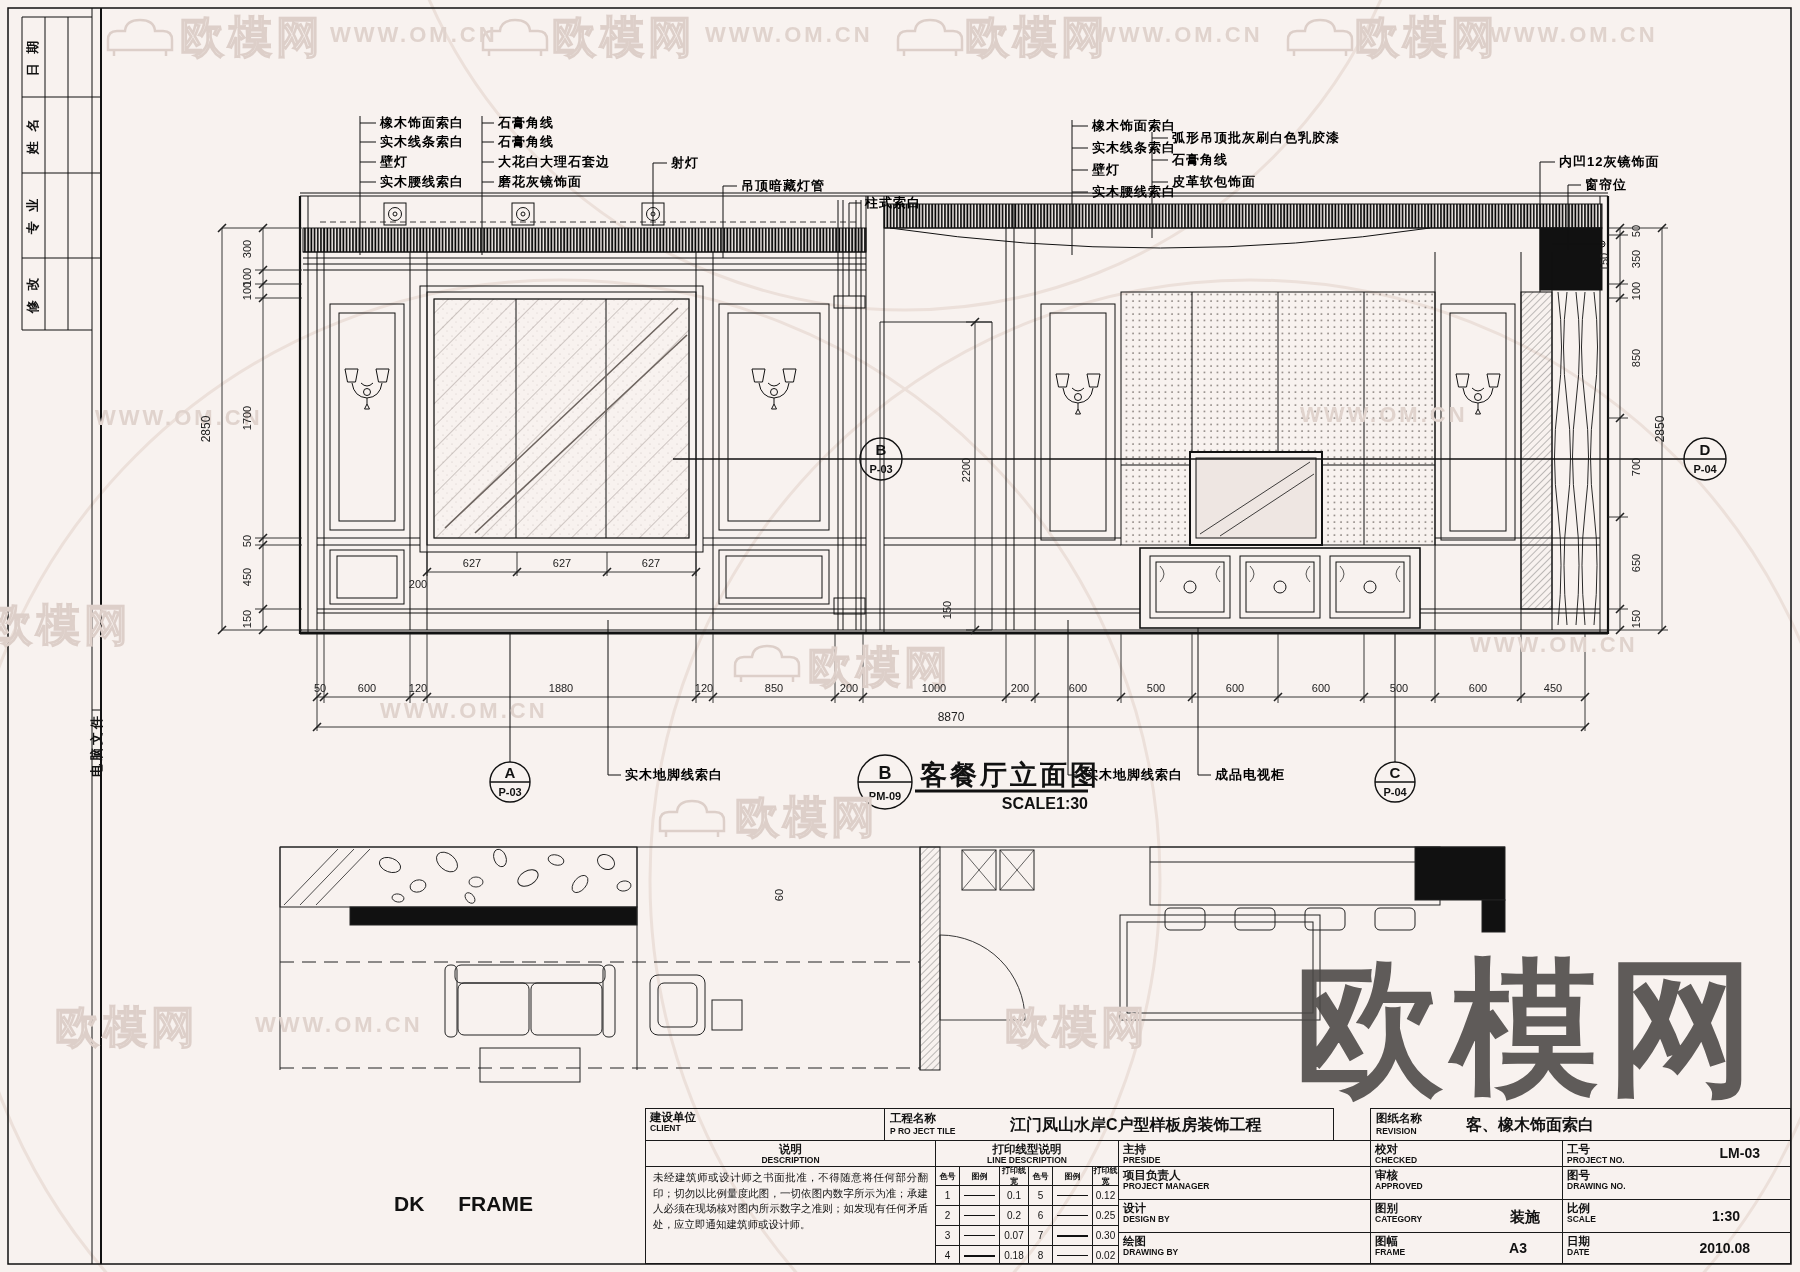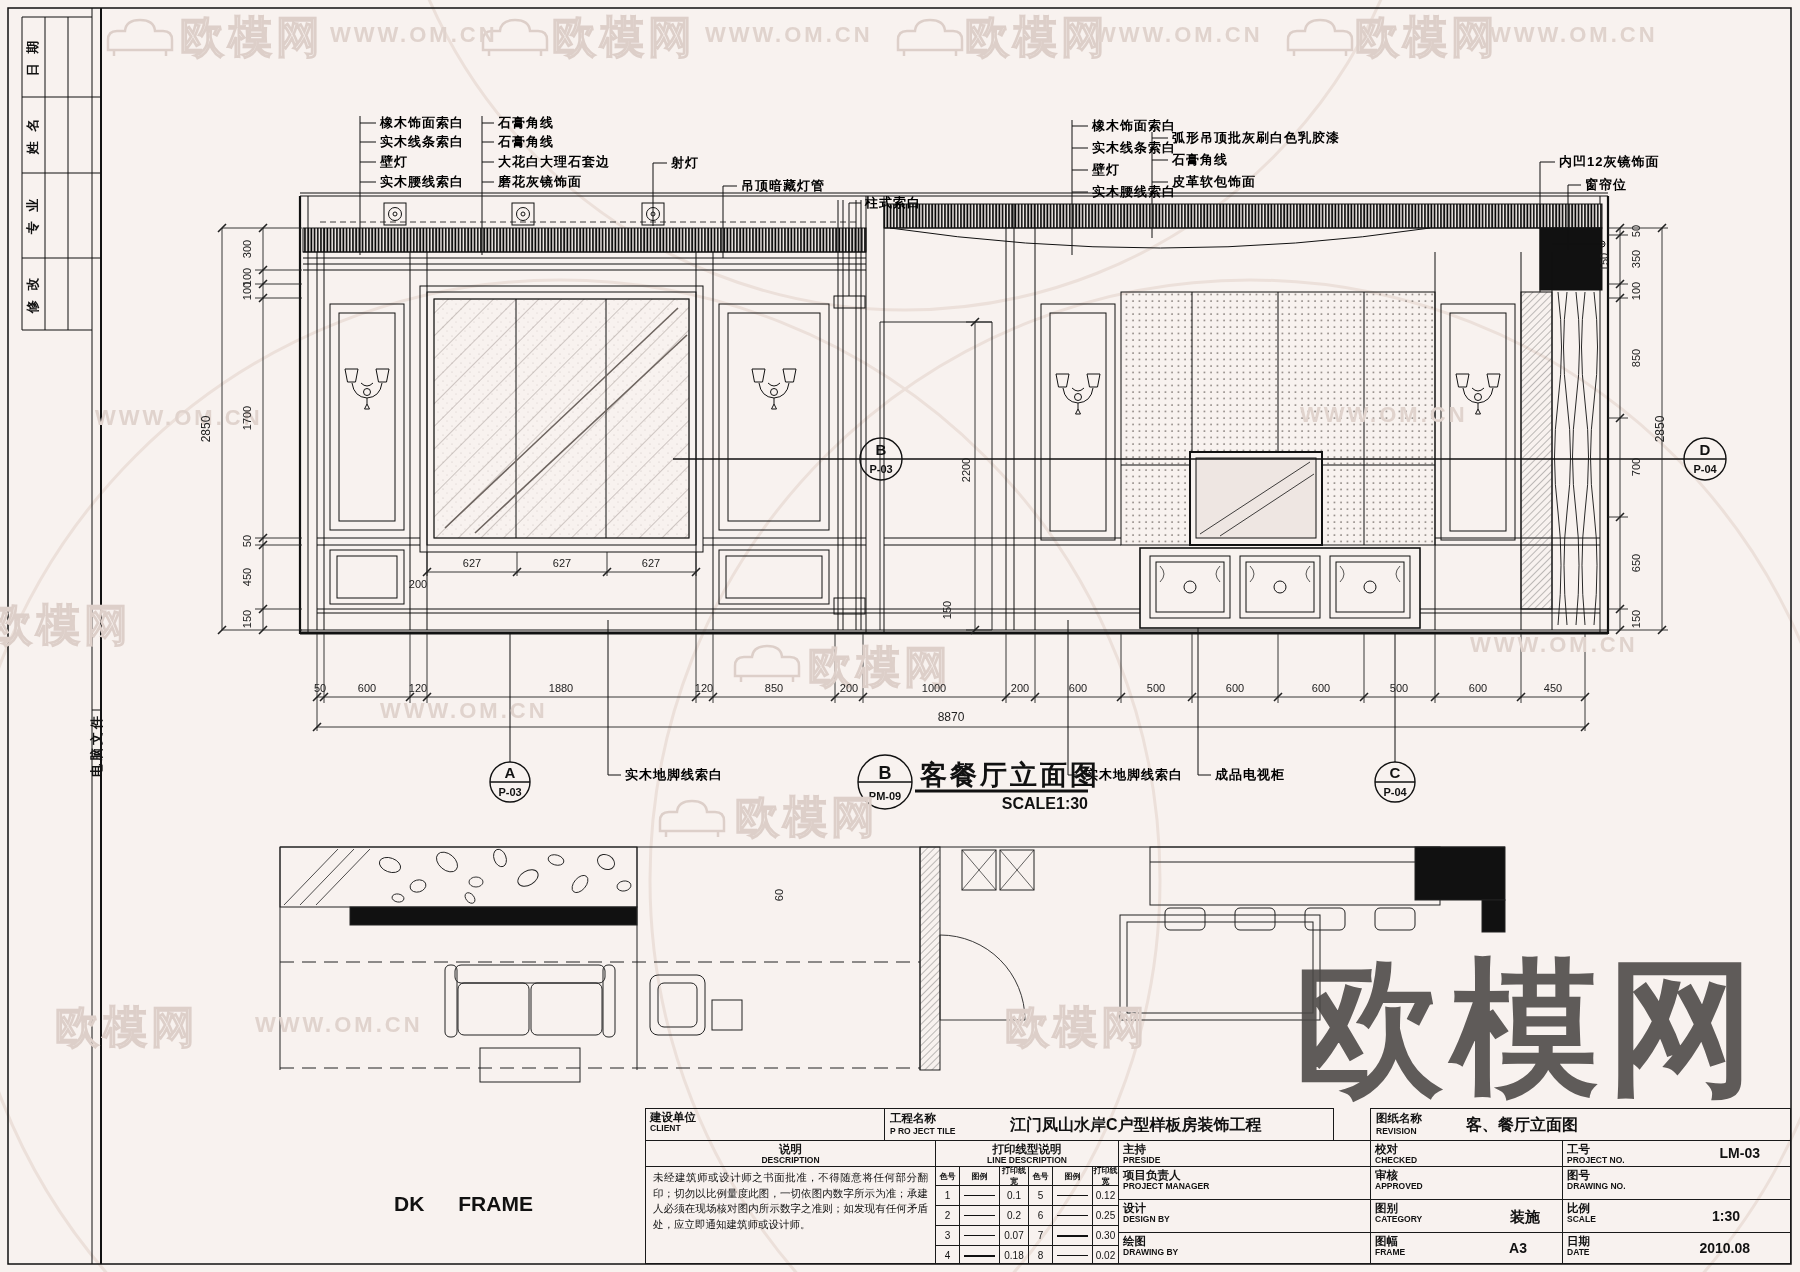--- a/index.html
+++ b/index.html
@@ -447,21 +447,21 @@
     <div class="te">CLIENT</div>
   </div>
   <div class="cell" style="left:884px;top:1108px;width:450px;height:33px;">
     <div class="tl" style="position:absolute;left:5px;top:3px;">工程名称</div>
     <div class="te" style="position:absolute;left:5px;top:17px;">P RO JECT  TILE</div>
     <div class="tv" style="position:absolute;left:125px;top:6px;font-size:16px;">江门凤山水岸C户型样板房装饰工程</div>
   </div>
   <div class="cell" style="left:1370px;top:1108px;width:421px;height:33px;">
     <div class="tl" style="position:absolute;left:5px;top:3px;">图纸名称</div>
     <div class="te" style="position:absolute;left:5px;top:17px;">REVISION</div>
-    <div class="tv" style="position:absolute;left:95px;top:6px;font-size:16px;">客、餐厅立面图</div>
+    <div class="tv" style="position:absolute;left:95px;top:6px;font-size:16px;">客、橡木饰面索白</div>
   </div>
   <div class="cell" style="left:645px;top:1140px;width:291px;height:27px;text-align:center;">
     <div class="tl">说明</div>
     <div class="te">DESCRIPTION</div>
   </div>
   <div class="cell" style="left:935px;top:1140px;width:184px;height:27px;text-align:center;padding:2px 0;">
     <div class="tl">打印线型说明</div>
     <div class="te">LINE  DESCRIPTION</div>
   </div>
   <div class="cell" style="left:1118px;top:1140px;width:253px;height:27px;">

